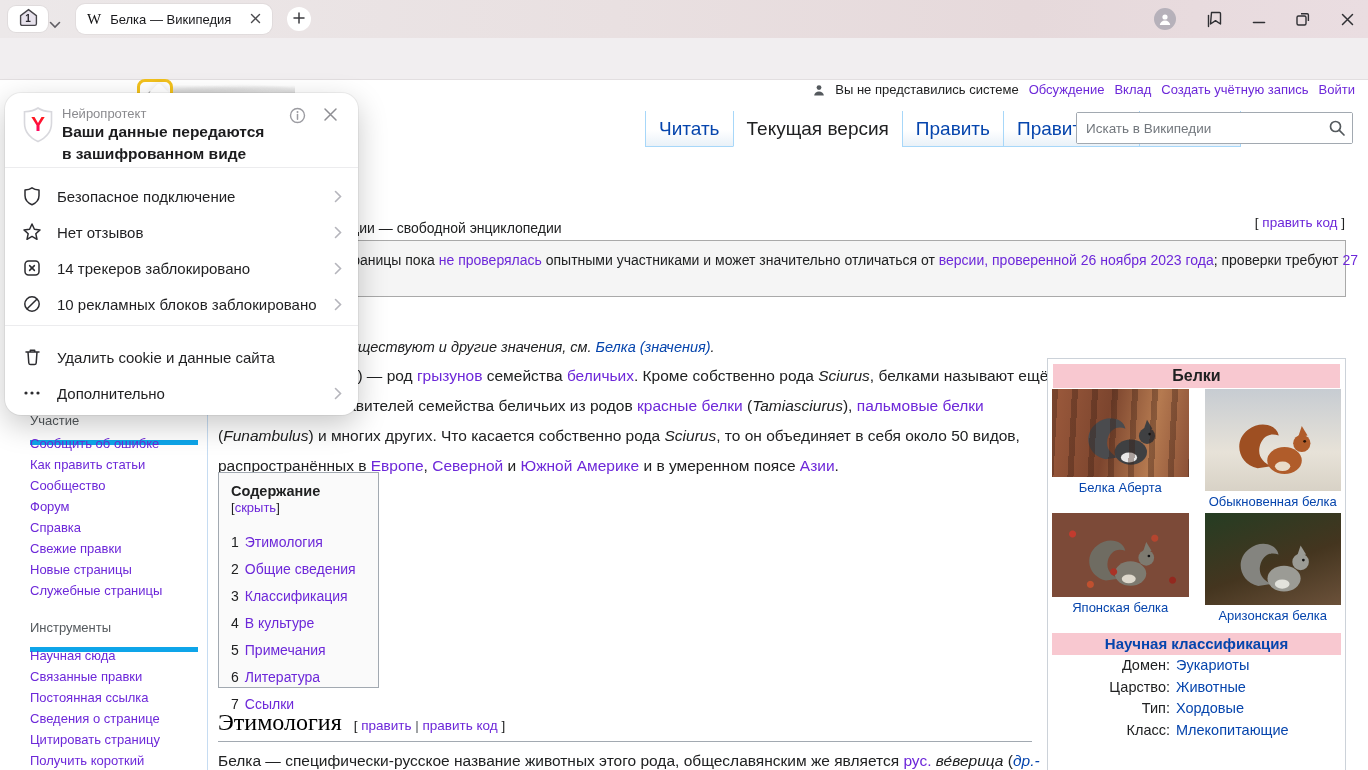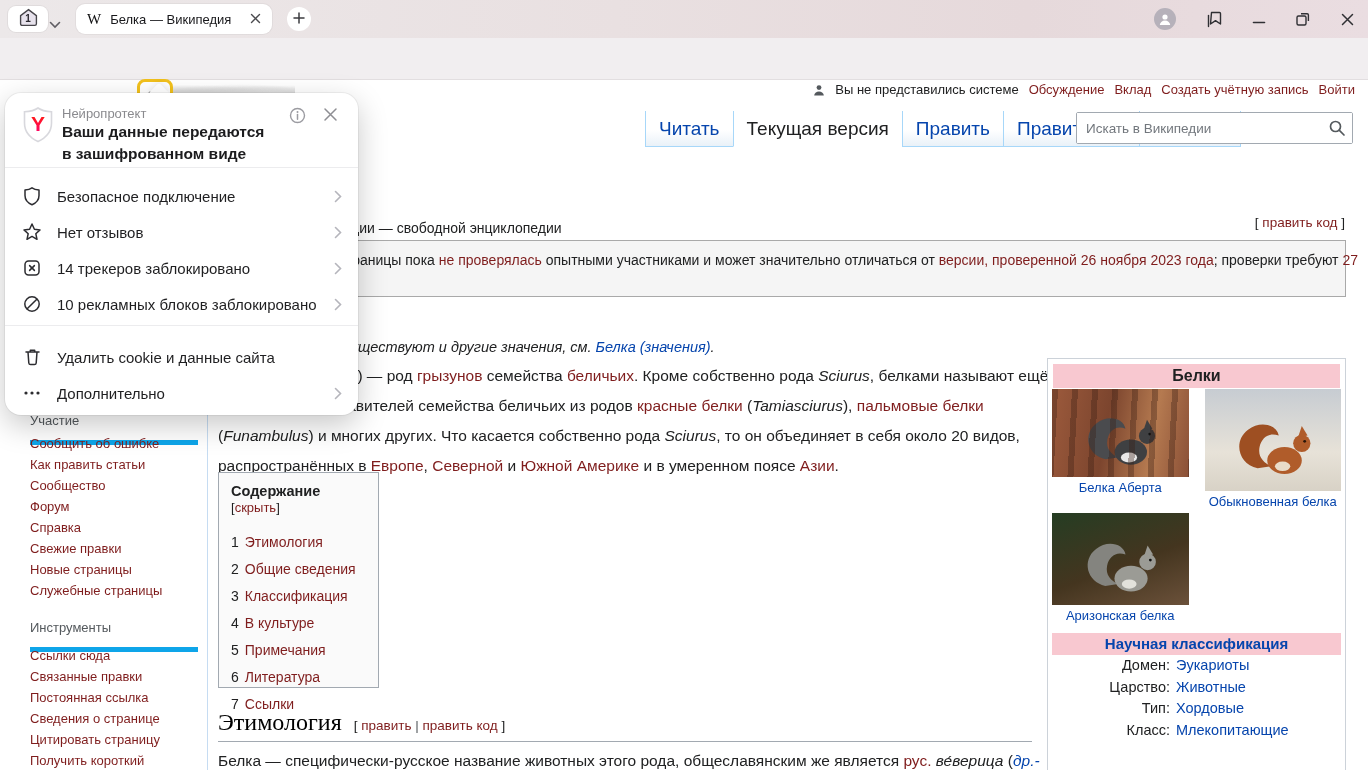--- a/index.html
+++ b/index.html
@@ -33,21 +33,21 @@
              justify-content:center;font-size:11px;font-weight:bold;color:#343438}
   
   .page{position:absolute;left:0;top:80px;width:1368px;height:690px;background:#fff}
   .vline{position:absolute;left:207px;top:66px;width:1px;height:624px;background:#c6dcf2}
   .globe-peek{position:absolute;left:150px;top:3px;width:145px;height:10px;opacity:.75;
       background:radial-gradient(ellipse at 25% 140%,#c9c9c9 30%,transparent 62%),
                  radial-gradient(ellipse at 62% 150%,#d4d4d4 34%,transparent 66%),
                  radial-gradient(ellipse at 90% 140%,#cfcfcf 25%,transparent 60%)}
   .personal{position:absolute;top:2px;right:13px;display:flex;align-items:center;gap:10px;font-size:13px}
   .personal .anon{color:#202122}
-  .lnk,.plink{color:#7f1d1d;text-decoration:none}
+  .lnk,.plink{color:#6d28d9;text-decoration:none}
   .lnki{color:#0645ad;font-style:italic}
   .it{font-style:italic}.b{font-weight:bold}.sep{color:#54595d}
   .wtabs{position:absolute;left:645px;top:31px;display:flex;height:36px;font-size:19px}
   .wtab{padding:0 13px;line-height:35px;background:linear-gradient(to bottom,#ffffff 55%,#e9f1f8);
         border-left:1px solid #a7d7f9;border-bottom:1px solid #a7d7f9;color:#0645ad;white-space:nowrap}
   .wtab.active{background:#fff;color:#202122;border-bottom:1px solid #fff}
   .wtab:last-child{border-right:1px solid #a7d7f9}
   .searchbox{position:absolute;left:1076px;top:32px;width:277px;height:32px;border:1px solid #a2a9b1;
              border-radius:2px;background:#fff}
   .searchbox input{border:0;outline:0;width:100%;height:100%;padding:0 30px 0 9px;font-size:13.5px;
@@ -260,21 +260,21 @@
 
     <div class="notice">
       <div class="l1"><span>Текущая версия страницы пока </span><span class="lnk">не проверялась</span><span> опытными участниками и может значительно отличаться от </span><span class="lnk">версии, проверенной 26 ноября 2023 года</span><span>; проверки требуют </span><span class="lnk">27</span></div>
       <div class="l2"><span class="lnk">правок.</span></div>
     </div>
 
     <div class="hatnote"><span>У этого термина существуют и другие значения, см. </span><span class="lnki">Белка (значения)</span><span>.</span></div>
 
     <div class="lead" style="top:287px"><span class="b">Бе́лки</span><span> (лат. </span><span class="it">Sciurus</span><span>) — род </span><span class="lnk">грызунов</span><span> семейства </span><span class="lnk">беличьих</span><span>. Кроме собственно рода </span><span class="it">Sciurus</span><span>, белками называют ещё</span></div>
     <div class="lead" style="top:317px"><span>целый ряд представителей семейства беличьих из родов </span><span class="lnk">красные белки</span><span> (</span><span class="it">Tamiasciurus</span><span>), </span><span class="lnk">пальмовые белки</span></div>
-    <div class="lead" style="top:347px"><span>(</span><span class="it">Funambulus</span><span>) и многих других. Что касается собственно рода </span><span class="it">Sciurus</span><span>, то он объединяет в себя около 20 видов,</span></div>
+    <div class="lead" style="top:347px"><span>(</span><span class="it">Funambulus</span><span>) и многих других. Что касается собственно рода </span><span class="it">Sciurus</span><span>, то он объединяет в себя около 50 видов,</span></div>
     <div class="lead" style="top:377px"><span>распространённых в </span><span class="lnk">Европе</span><span>, </span><span class="lnk">Северной</span><span> и </span><span class="lnk">Южной Америке</span><span> и в умеренном поясе </span><span class="lnk">Азии</span><span>.</span></div>
 
     <div class="tocbox">
       <div class="toc-title">
         <span>Содержание</span>
         <span class="tog"><span>[</span><span class="lnk">скрыть</span><span>]</span></span>
       </div>
       <div class="toc-item"><span class="n">1</span><span class="lnk">Этимология</span></div>
       <div class="toc-item"><span class="n">2</span><span class="lnk">Общие сведения</span></div>
       <div class="toc-item"><span class="n">3</span><span class="lnk">Классификация</span></div>
@@ -296,21 +296,21 @@
       <a class="lnk">Как править статьи</a>
       <a class="lnk">Сообщество</a>
       <a class="lnk">Форум</a>
       <a class="lnk">Справка</a>
       <a class="lnk">Свежие правки</a>
       <a class="lnk">Новые страницы</a>
       <a class="lnk">Служебные страницы</a>
     </div>
     <div class="sb-head" style="top:540px">Инструменты</div>
     <div class="sb" style="top:565px">
-      <a class="lnk">Ссылки сюда</a>
+      <a class="lnk">Научная сюда</a>
       <a class="lnk">Связанные правки</a>
       <a class="lnk">Постоянная ссылка</a>
       <a class="lnk">Сведения о странице</a>
       <a class="lnk">Цитировать страницу</a>
       <a class="lnk">Получить короткий</a>
     </div>
 
     <div class="infobox">
       <div class="ib-title">Белки</div>
       <div class="ib-grid">
@@ -334,20 +334,33 @@
               <ellipse cx="62" cy="58" rx="18" ry="14" fill="#b05c2a"></ellipse>
               <ellipse cx="60" cy="64" rx="8" ry="5" fill="#e9dcc8"></ellipse>
               <circle cx="80" cy="40" r="9" fill="#b05c2a"></circle>
               <path d="M76 34 L80 22 L86 32 Z" fill="#b05c2a"></path>
               <circle cx="83" cy="38" r="1.5" fill="#2a1509"></circle>
               </svg>
           </div>
           <div class="ib-cap lnk">Обыкновенная белка</div>
         </div>
         <div class="ib-cell">
+          <div class="ib-img bg3">
+            <svg class="sq" width="90" height="70" viewBox="0 0 100 80">
+              <path d="M34 66 C14 62 8 38 24 26 C36 16 54 20 56 32 C46 28 38 34 36 44 C34 54 40 60 48 64 Z" fill="#6f6c62"></path>
+              <ellipse cx="62" cy="58" rx="18" ry="14" fill="#7d7a70"></ellipse>
+              <ellipse cx="60" cy="64" rx="8" ry="5" fill="#ded8cc"></ellipse>
+              <circle cx="80" cy="40" r="9" fill="#7d7a70"></circle>
+              <path d="M76 34 L80 22 L86 32 Z" fill="#7d7a70"></path>
+              <circle cx="83" cy="38" r="1.5" fill="#111"></circle>
+              </svg>
+          </div>
+          <div class="ib-cap lnk">Японская белка</div>
+        </div>
+        <div class="ib-cell">
           <div class="ib-img bg4">
             <svg class="sq" width="92" height="74" viewBox="0 0 100 80">
               <path d="M34 66 C14 62 8 38 24 26 C36 16 54 20 56 32 C46 28 38 34 36 44 C34 54 40 60 48 64 Z" fill="#84847f"></path>
               <ellipse cx="62" cy="58" rx="18" ry="14" fill="#9b9b95"></ellipse>
               <ellipse cx="60" cy="64" rx="8" ry="5" fill="#e2e2dc"></ellipse>
               <circle cx="80" cy="40" r="9" fill="#9b9b95"></circle>
               <path d="M76 34 L80 22 L86 32 Z" fill="#9b9b95"></path>
               <circle cx="83" cy="38" r="1.5" fill="#111"></circle>
               </svg>
           </div>

